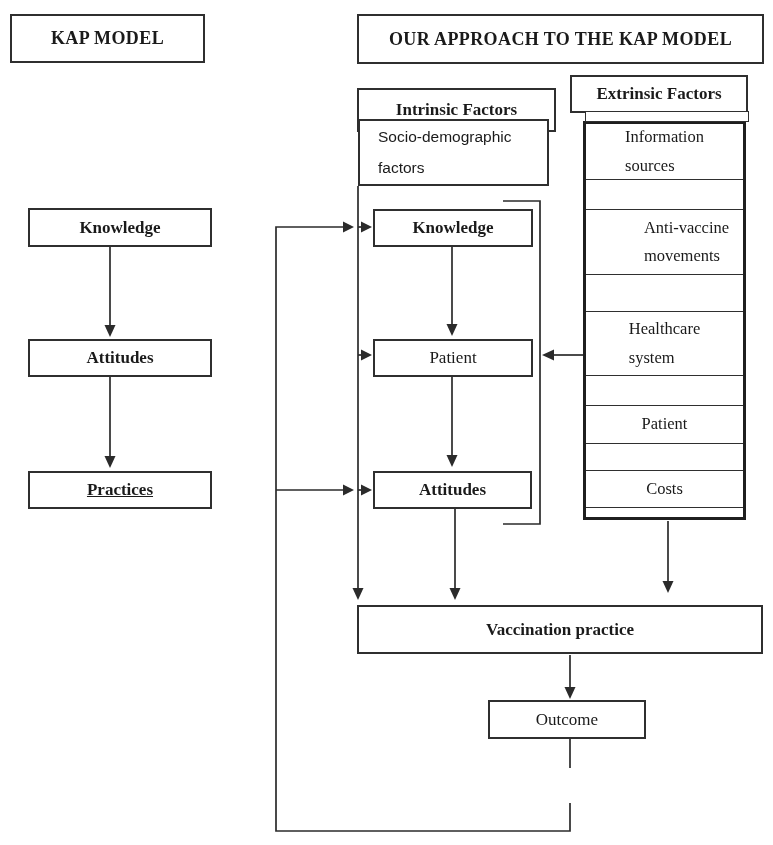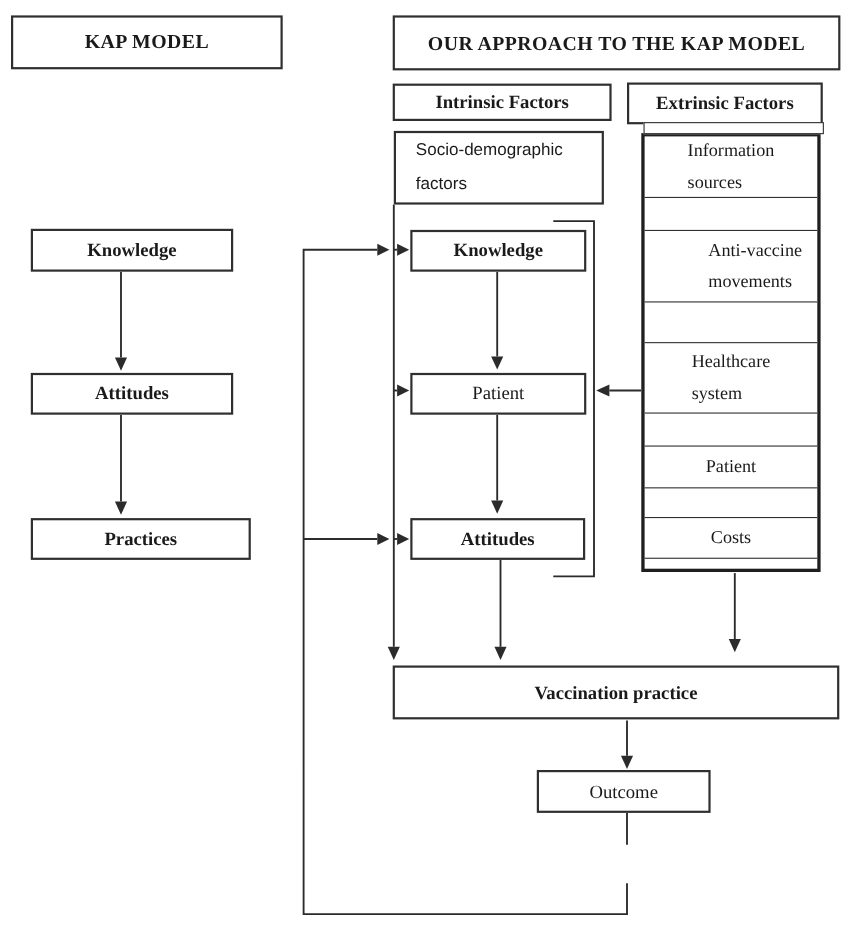--- a/index.html
+++ b/index.html
@@ -14,27 +14,27 @@
     text-align:center;font-size:17px;line-height:1.25;
     white-space:pre-line;z-index:2;
   }
   .bold{font-weight:bold;}
   .title{font-size:18px;letter-spacing:.4px;}
   .sans{
     font-family:"Liberation Sans", sans-serif;font-size:15.5px;
     justify-content:flex-start;text-align:left;padding-left:18px;line-height:1.95;
   }
   
-  #kap-title      {left:10px;  top:14px;  width:247px; height:49px;}
+  #kap-title      {left:10px;  top:14px;  width:195px; height:49px;}
   #l-knowledge    {left:28px;  top:208px; width:184px; height:39px;}
   #l-attitudes    {left:28px;  top:339px; width:184px; height:38px;}
-  #l-practices    {left:28px;  top:471px; width:200px; height:38px;}
+  #l-practices    {left:28px;  top:471px; width:184px; height:38px;text-decoration:underline;}
   
   #approach-title {left:357px; top:14px;  width:407px; height:50px;}
-  #intrinsic-head {left:357px; top:76px;  width:199px; height:34px;}
+  #intrinsic-head {left:357px; top:88px;  width:199px; height:44px;}
   #socio          {left:358px; top:119px; width:191px; height:67px;}
   #extrinsic-head {left:570px; top:75px;  width:178px; height:38px;}
   #extrinsic-strip{left:585px; top:111px; width:164px; height:11px;border-width:1.5px;z-index:3;}
   
   #extrinsic-box{
     position:absolute;box-sizing:border-box;left:583px;top:121px;width:163px;height:399px;
     background:#fff;border:3px solid #1f1f1f;z-index:2;display:flex;flex-direction:column;
   }
   .cell{
     box-sizing:border-box;display:flex;align-items:center;justify-content:center;

